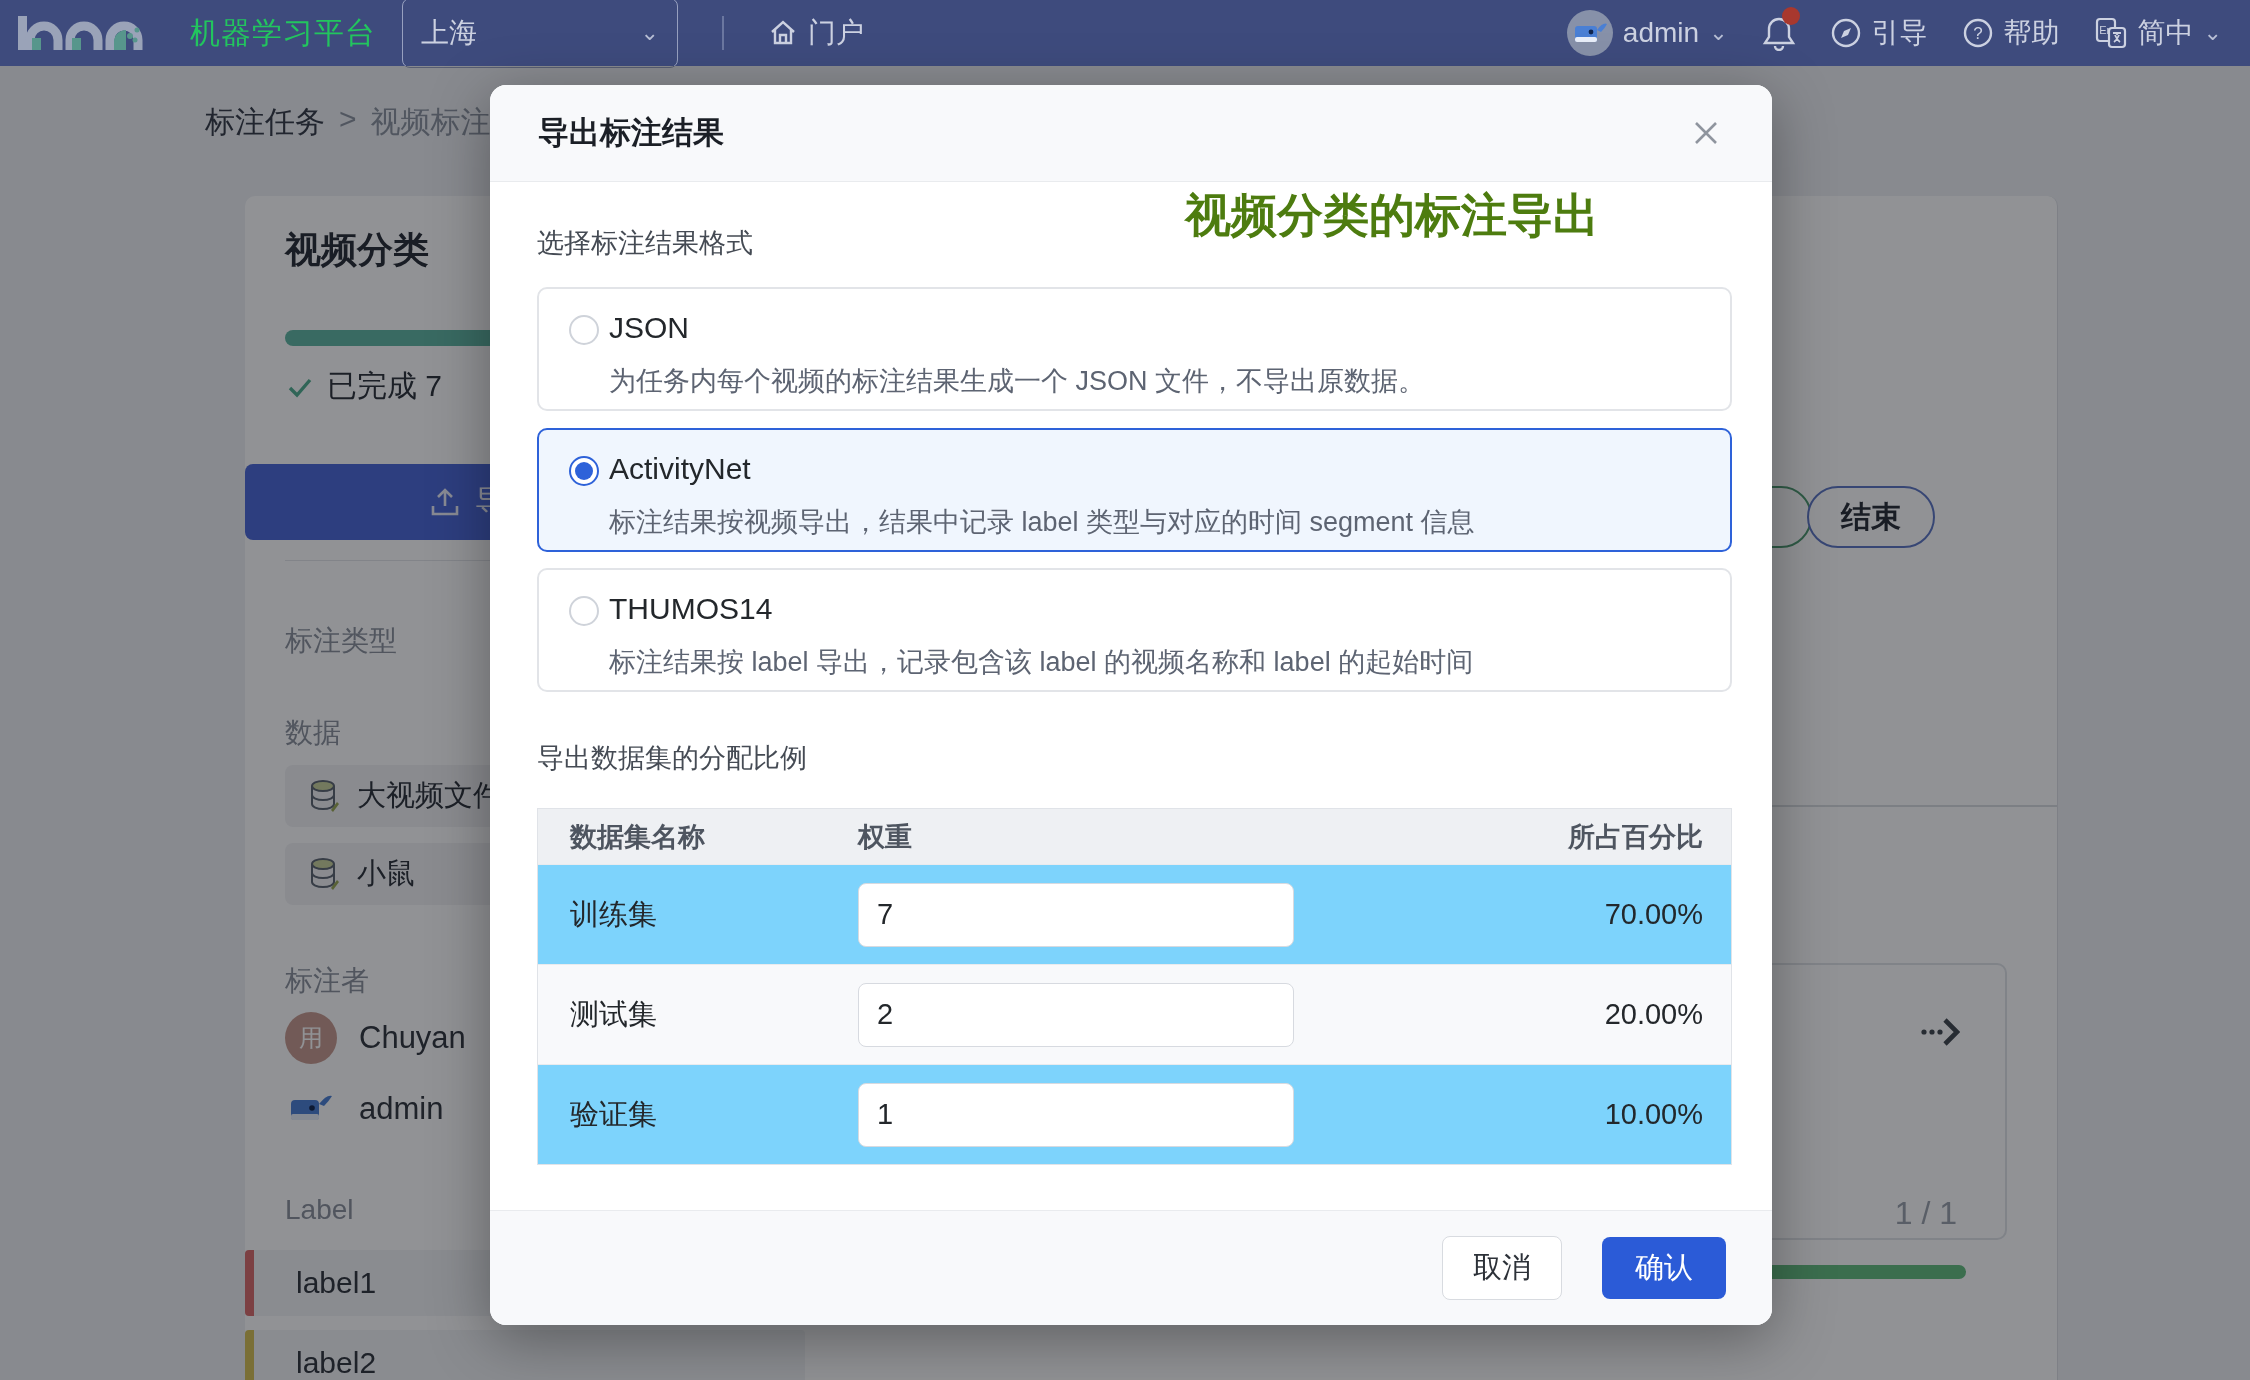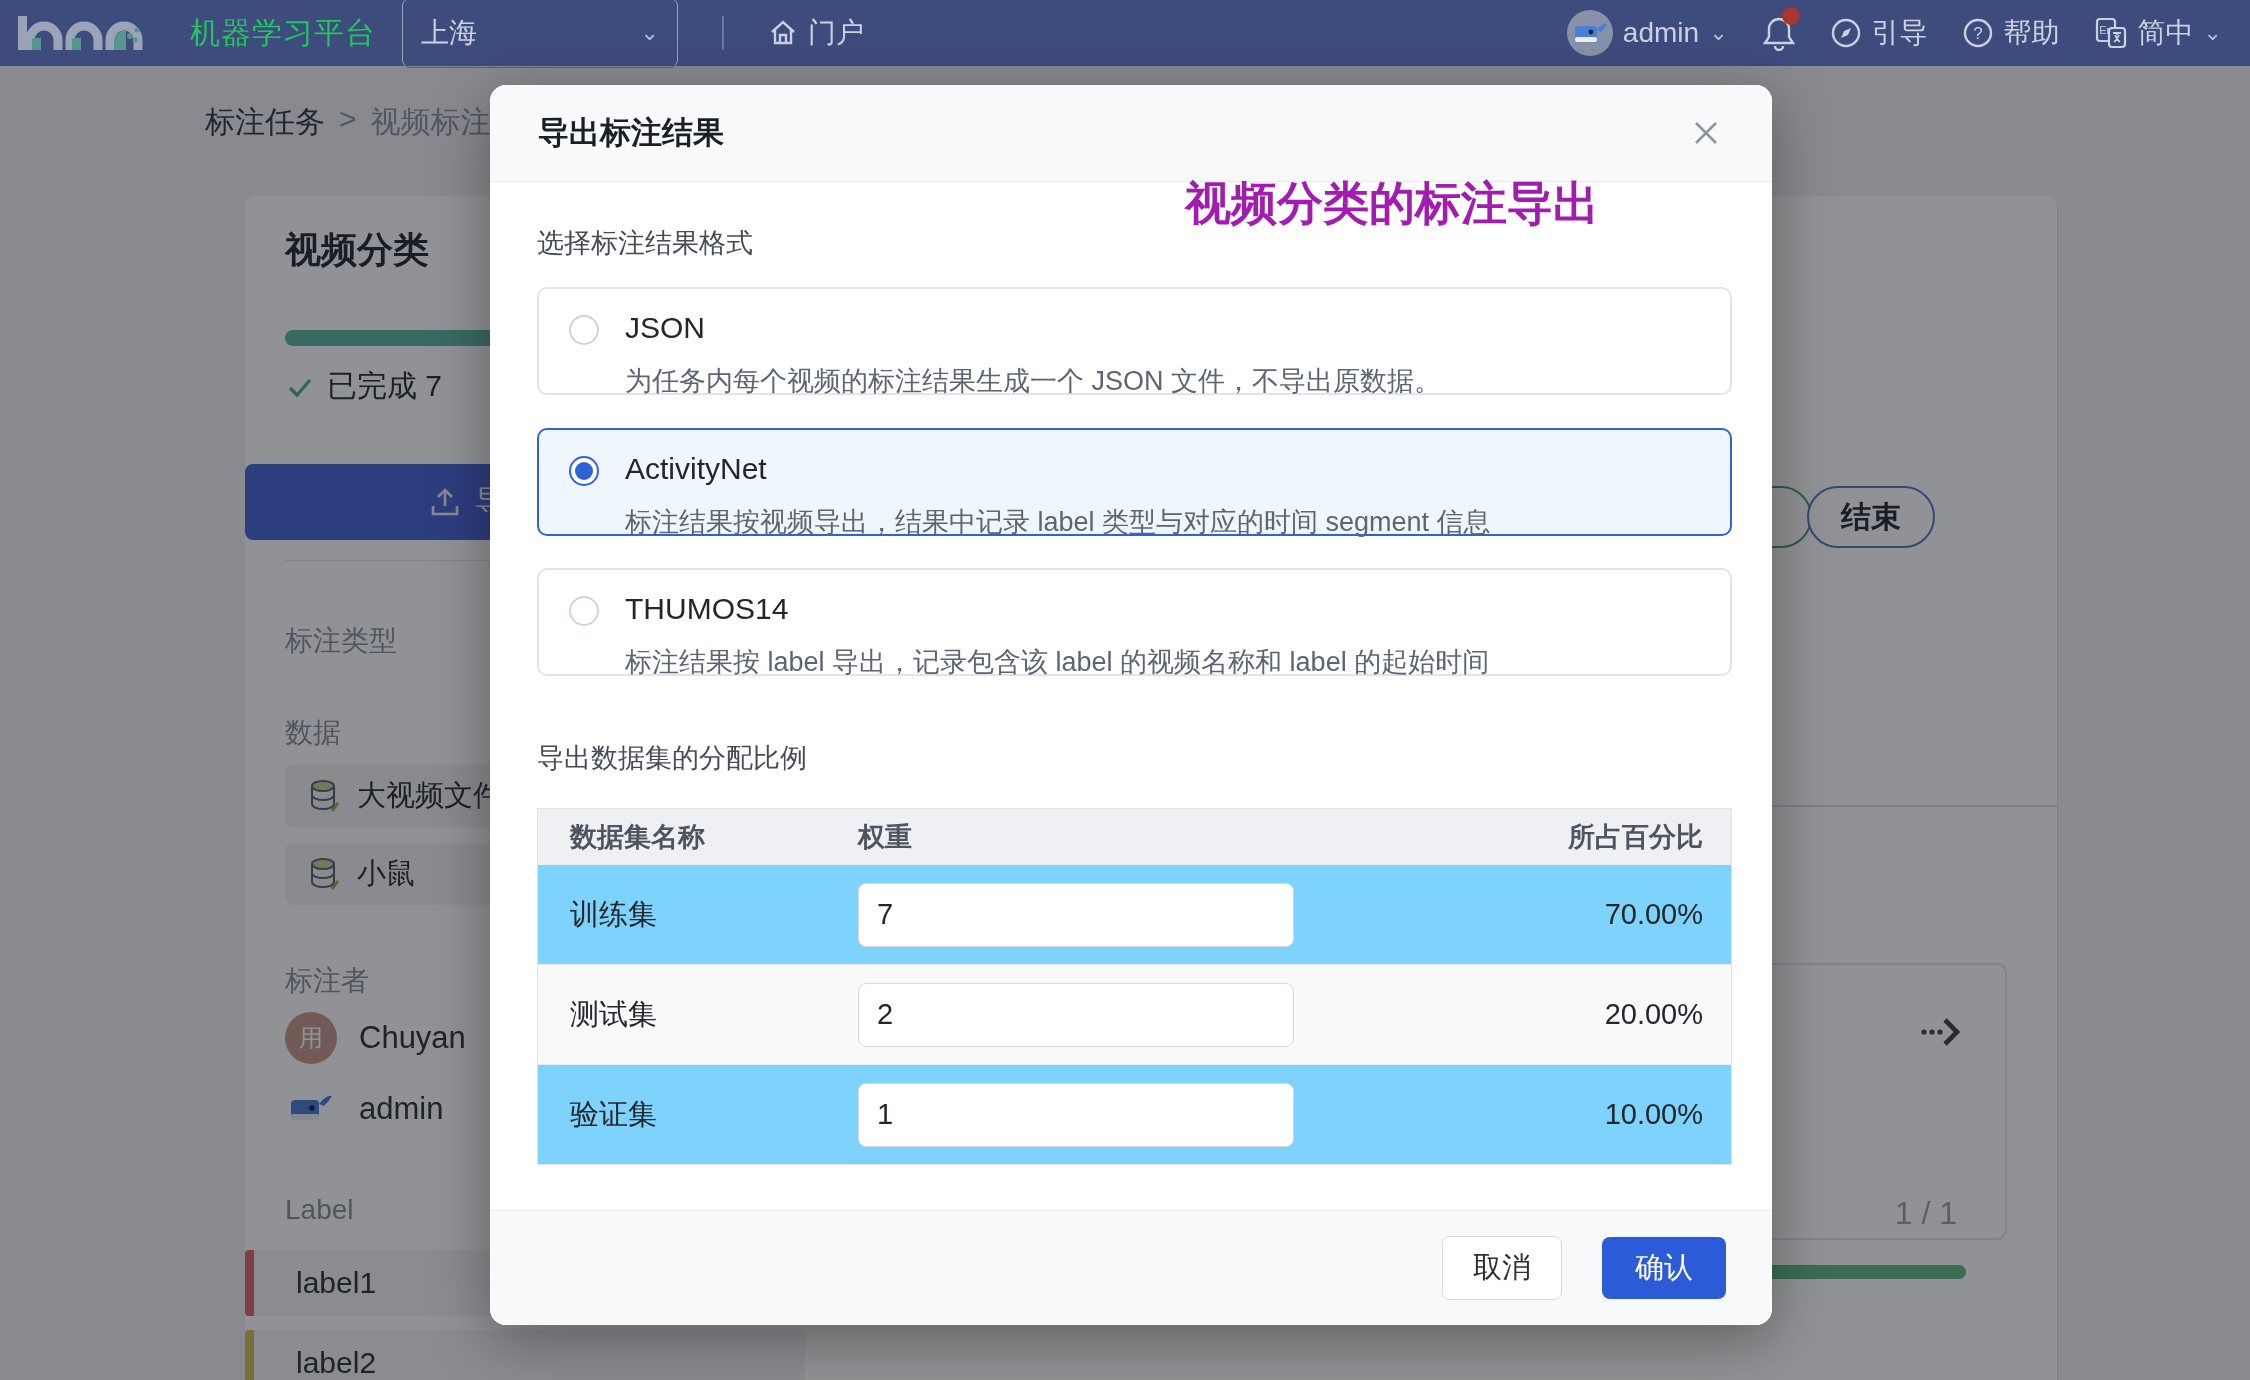--- a/index.html
+++ b/index.html
@@ -62,23 +62,23 @@
 
   
   .modal{position:absolute;left:490px;top:85px;width:1282px;height:1240px;background:#fff;border-radius:16px;
     box-shadow:0 14px 60px rgba(0,0,0,.35);z-index:100;}
   .modal-header{position:absolute;left:0;top:0;width:100%;height:97px;background:#f8f9fb;
     border-bottom:1px solid #e9ebee;border-radius:16px 16px 0 0;box-sizing:border-box;
     display:flex;align-items:center;justify-content:space-between;padding:0 48px;}
   .modal-title{font-size:31px;font-weight:bold;color:#1b1f26;}
   .modal-close{cursor:pointer;line-height:0;}
   .format-label{position:absolute;left:47px;top:140px;font-size:27px;color:#454b54;}
-  .purple-note{position:absolute;left:695px;top:88px;font-size:46px;font-weight:bold;color:#a21caf;}
-  .opt{position:absolute;left:47px;width:1195px;height:108px;border:2px solid #e2e4e8;border-radius:10px;
-    box-sizing:border-box;display:flex;align-items:flex-start;gap:26px;padding:22px 30px;cursor:pointer;background:#fff;}
+  .purple-note{position:absolute;left:695px;top:100px;font-size:46px;font-weight:bold;color:#4d7c0f;}
+  .opt{position:absolute;left:47px;width:1195px;height:124px;border:2px solid #e2e4e8;border-radius:10px;
+    box-sizing:border-box;display:flex;align-items:flex-start;gap:10px;padding:22px 30px;cursor:pointer;background:#fff;}
   .opt.selected{border-color:#2e62d9;background:#f0f6fe;}
   .opt1{top:202px;} .opt2{top:343px;} .opt3{top:483px;}
   .radio{width:30px;height:30px;border-radius:50%;border:2px solid #cfd3da;background:#fff;
     box-sizing:border-box;margin-top:4px;flex:none;position:relative;}
   .radio.on{border-color:#2e62d9;}
   .radio.on::after{content:"";position:absolute;inset:4px;border-radius:50%;background:#2e62d9;}
   .opt-title{font-size:30px;color:#23272b;font-weight:500;}
   .opt-desc{font-size:27px;color:#5d6472;margin-top:18px;}
   .ratio-label{position:absolute;left:47px;top:655px;font-size:27px;color:#454b54;}
   .table{position:absolute;left:47px;top:723px;width:1195px;border:1px solid #e0e3e8;box-sizing:border-box;}

